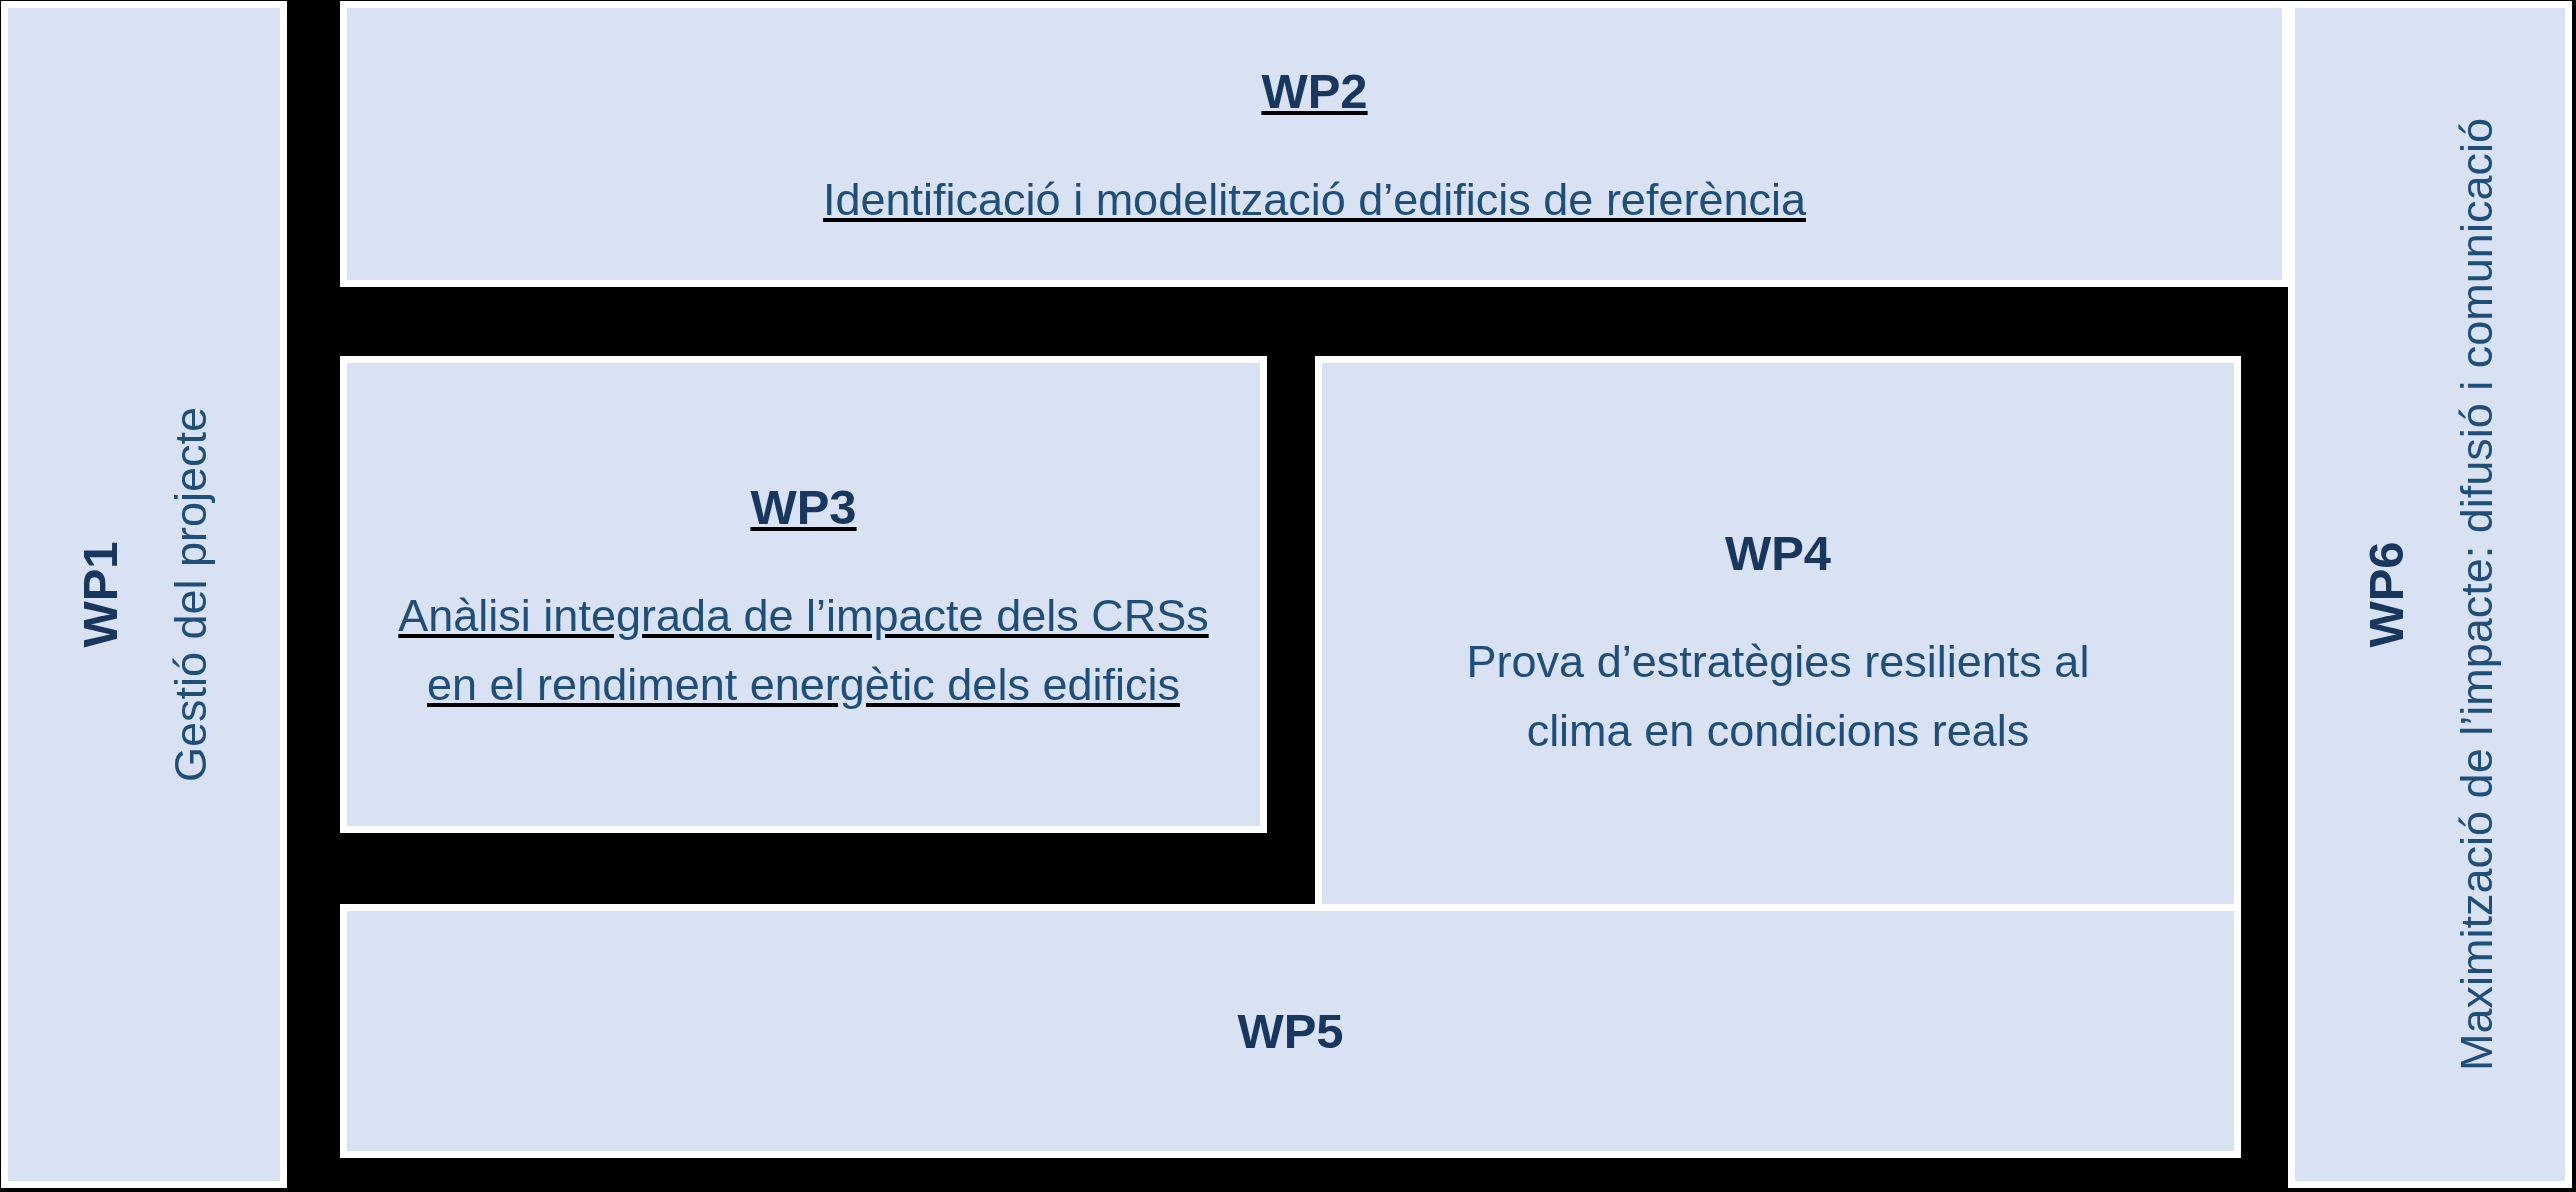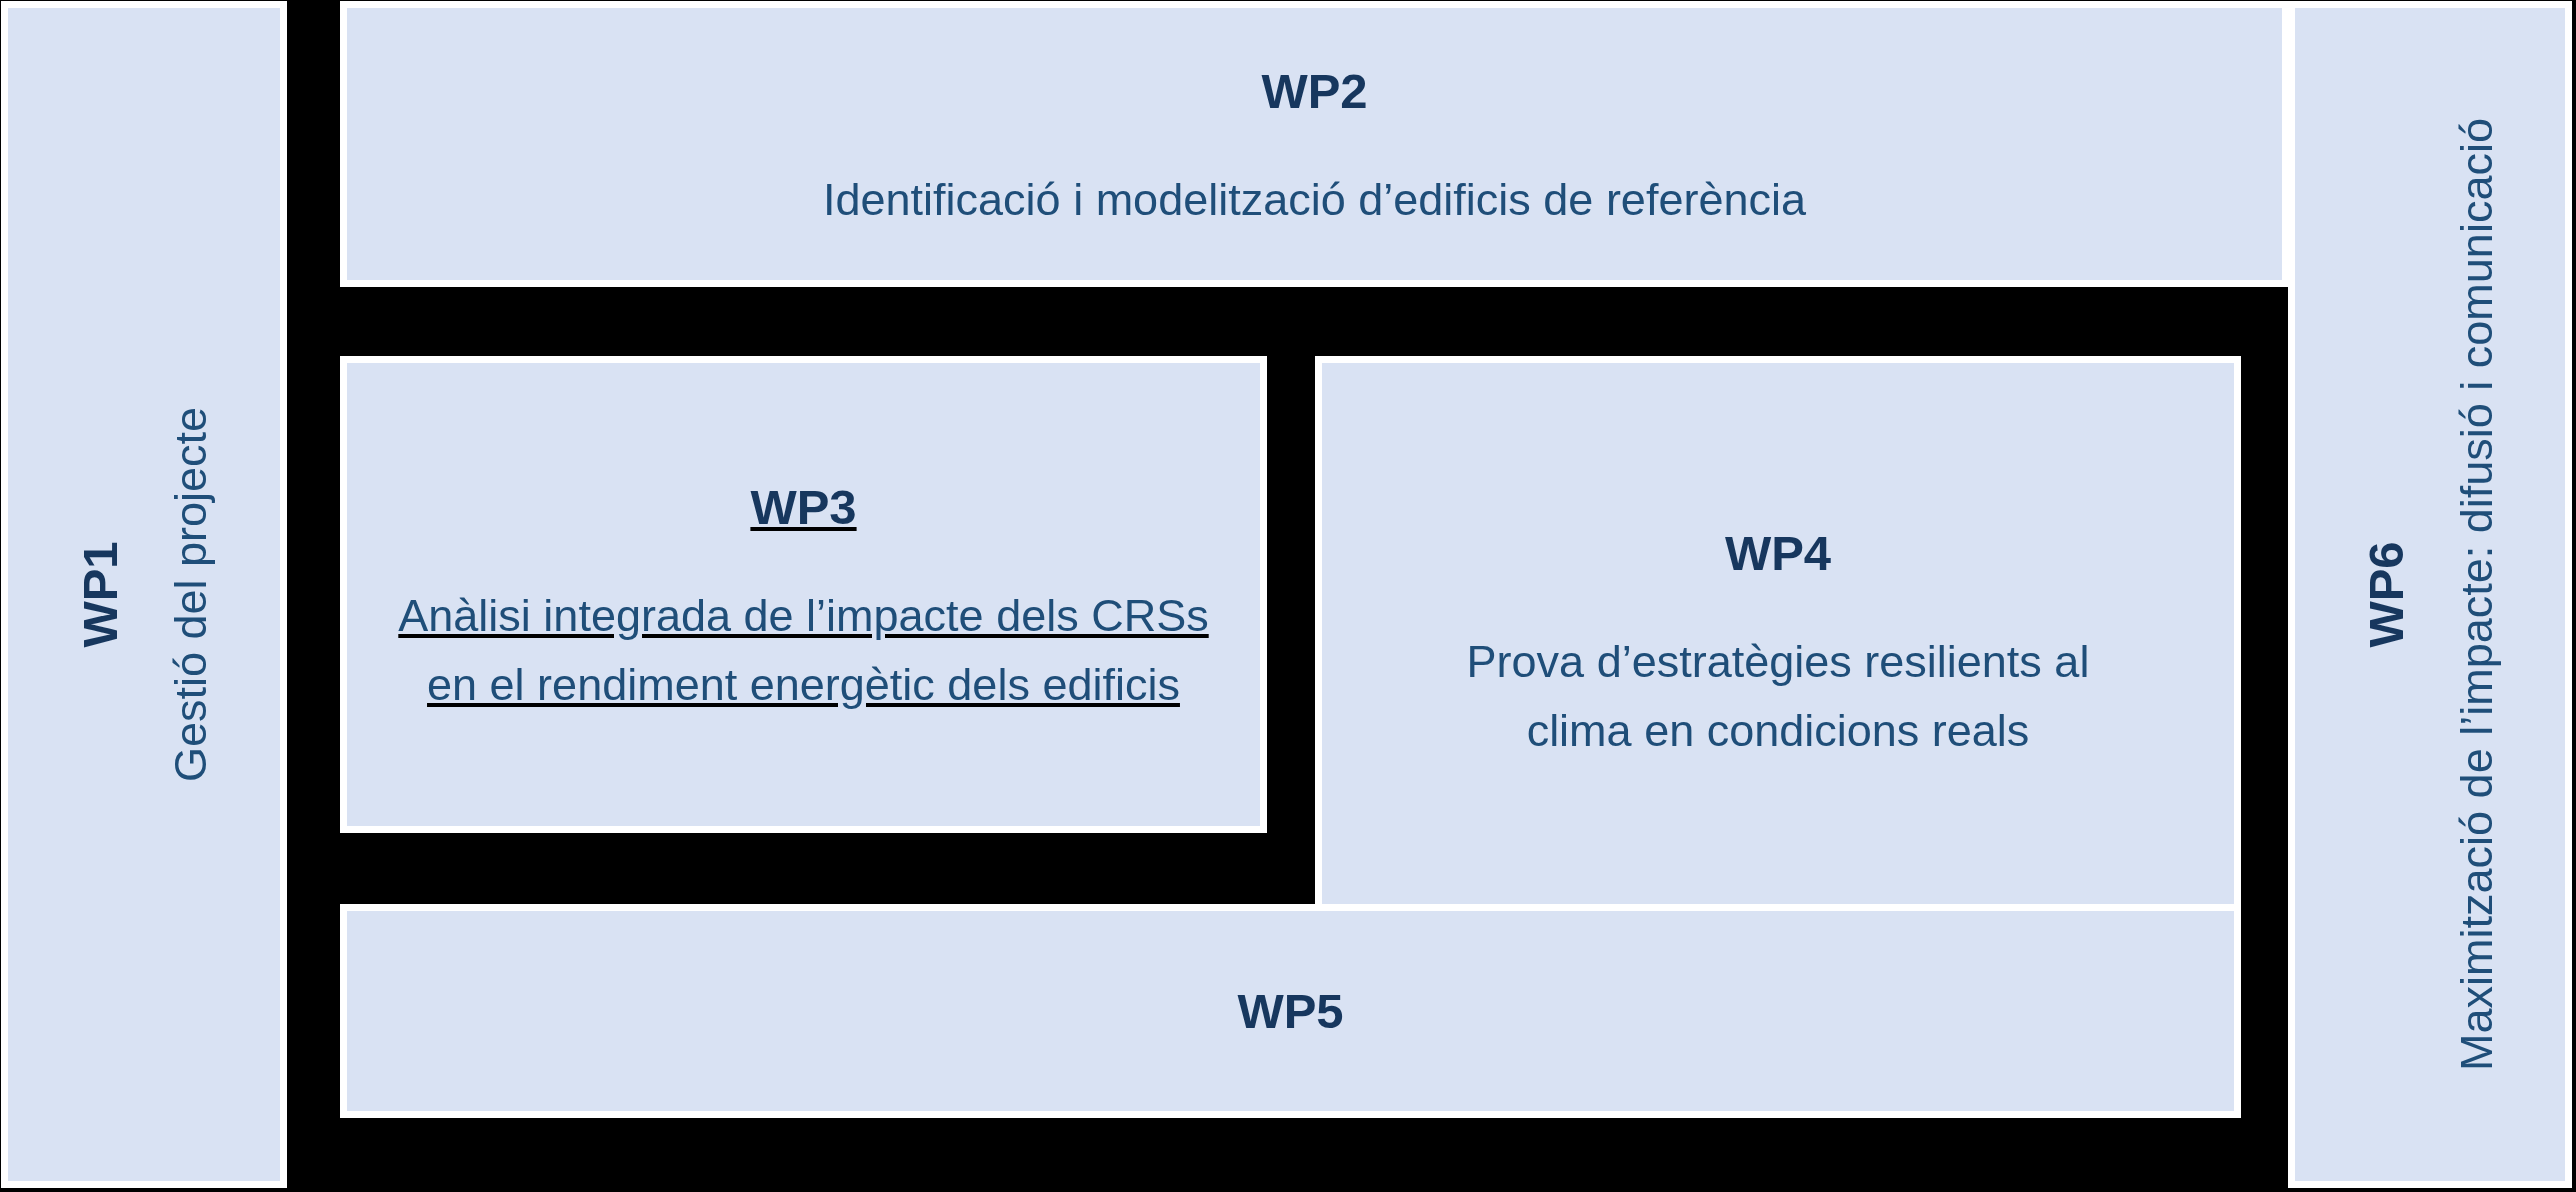--- a/index.html
+++ b/index.html
@@ -31,24 +31,24 @@
     color: #17375e;
     line-height: 72px;
   }
   .wp-subtitle {
     font-size: 45px;
     color: #1f4e79;
     line-height: 69px;
     margin-top: 38px;
   }
   
-  #wp2 { left: 340px; top: 1.4px;    width: 1949px; height: 286px; }
+  #wp2 { left: 340px; top: 1.4px;    width: 1949px; height: 286px; text-decoration: underline; }
   #wp3 { left: 340px; top: 356px;  width: 927px; height: 477px; text-decoration: underline; }
   #wp4 { left: 1315px; top: 356px; width: 926px; height: 569px; }
-  #wp5 { left: 340px; top: 904px; width: 1901px; height: 214px; }
+  #wp5 { left: 340px; top: 904px; width: 1901px; height: 254px; }
   #wp3 .wp-subtitle { max-width: 838px; }
   #wp4 .wp-subtitle { max-width: 650px; }
   #wp5 .wp-subtitle { max-width: 1589px; margin-top: 21.7px; }
   
   #wp1 { left: 1.4px;    top: 1.4px; width: 286px; height: 1187px; }
   #wp6 { left: 2288px; top: 1.4px; width: 284px; height: 1187px; }
   .rotated {
     transform: rotate(-90deg);
     width: 1156px;
     flex: none;

